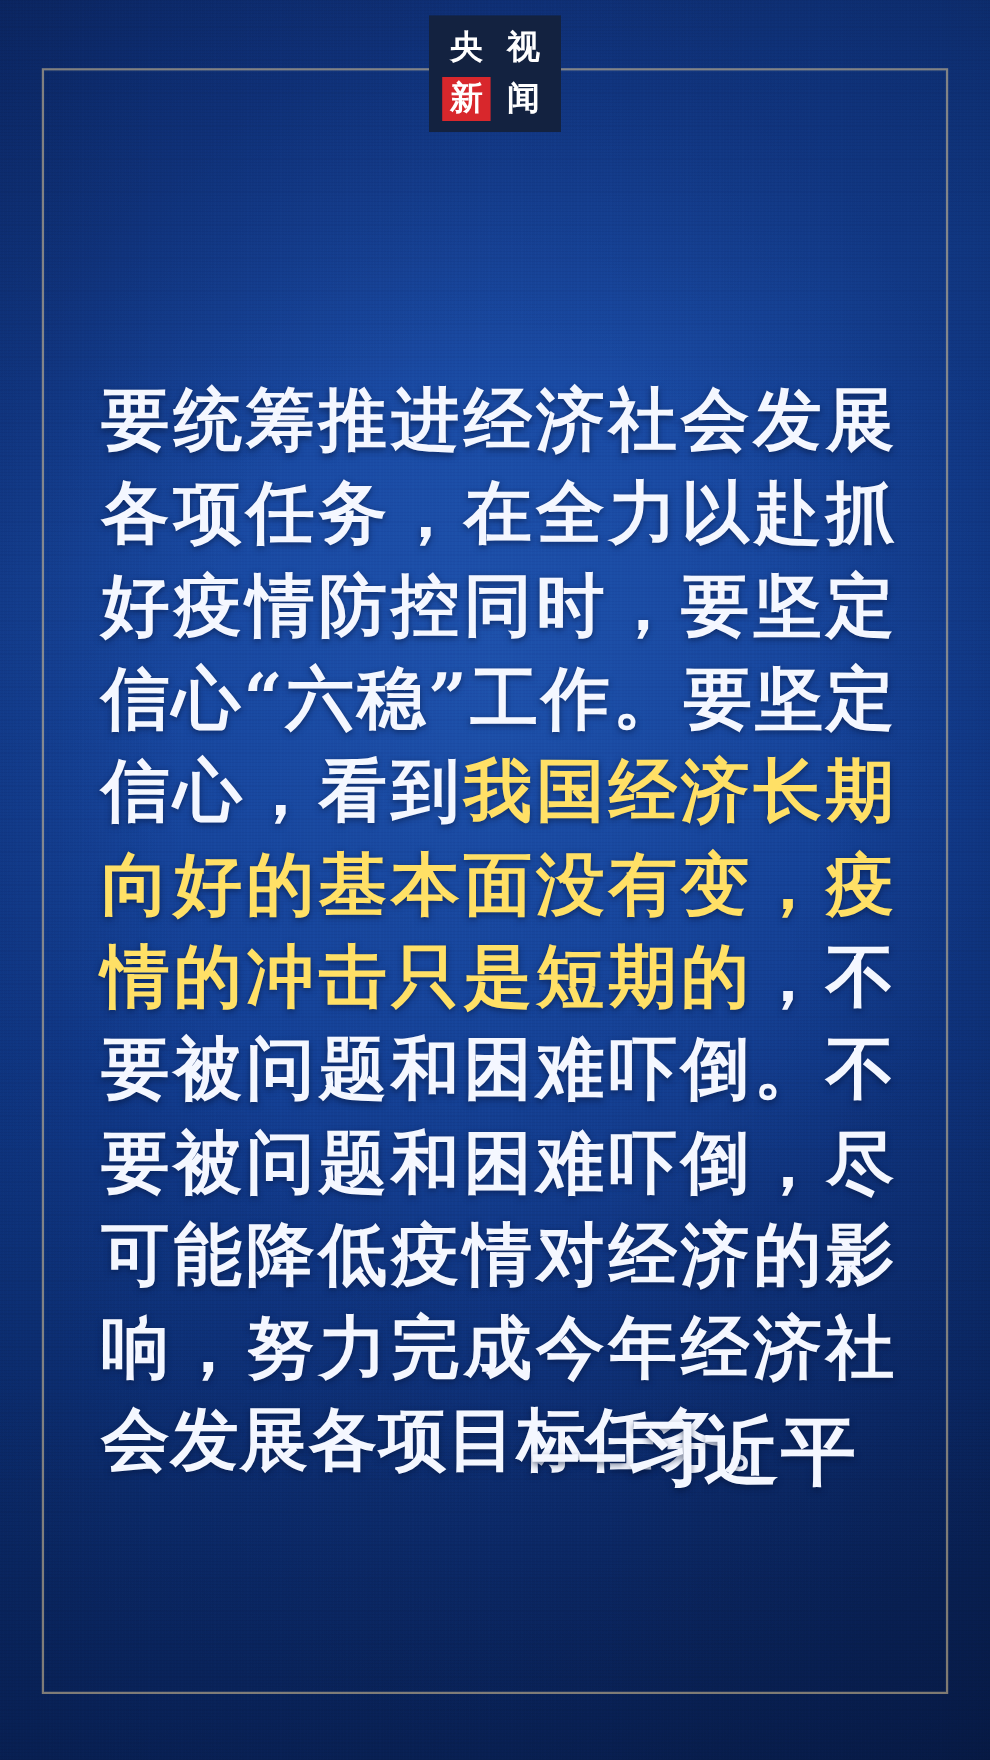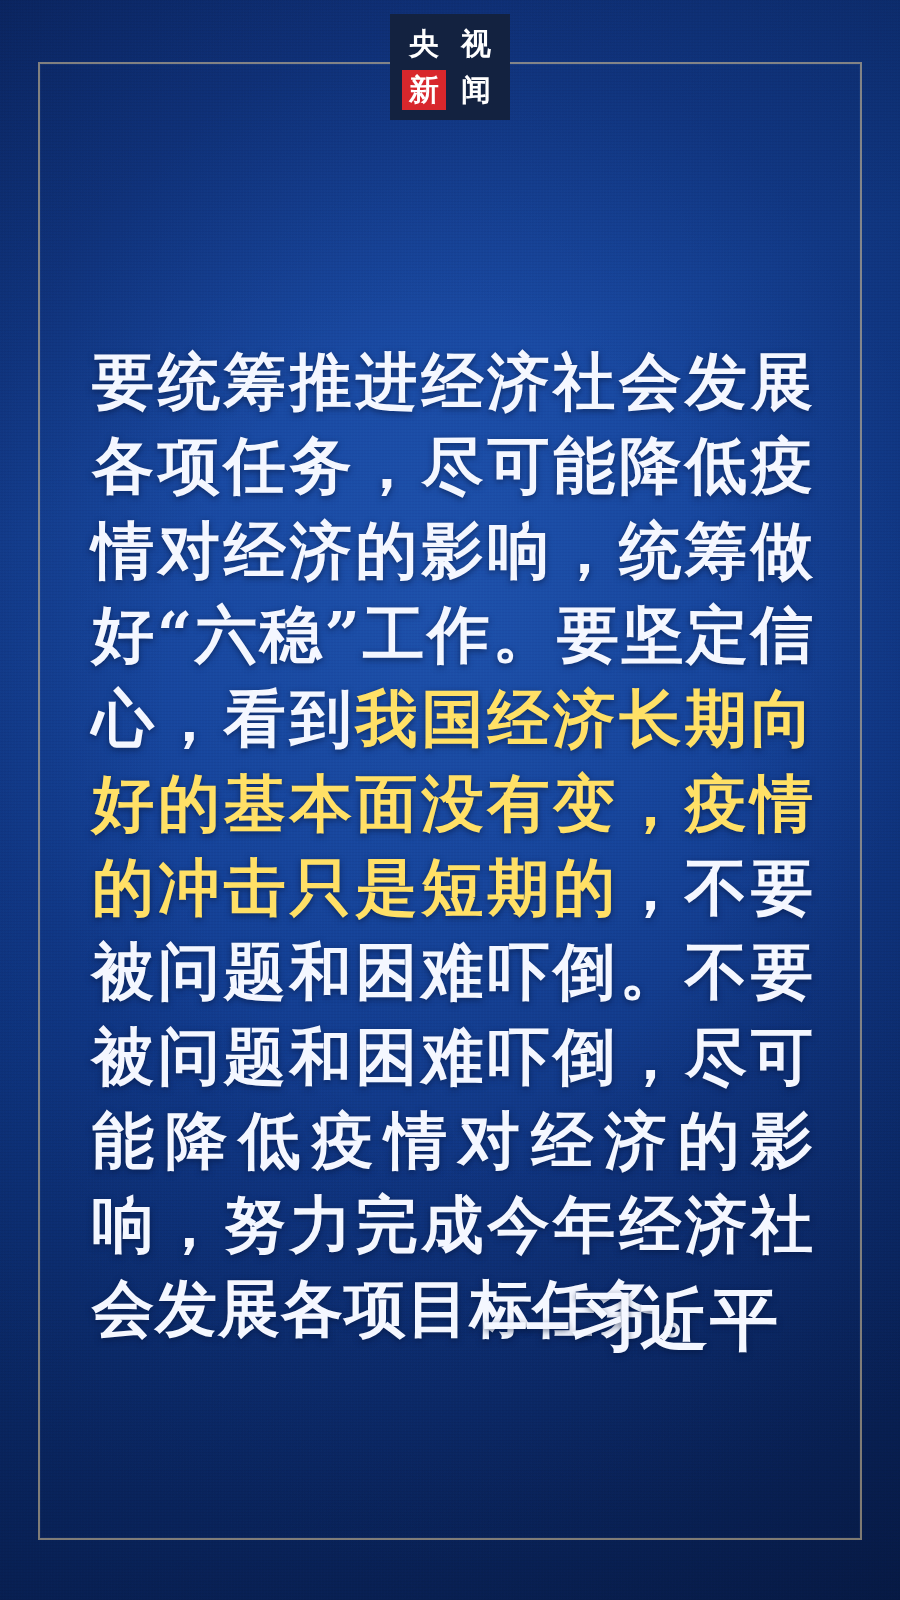--- a/index.html
+++ b/index.html
@@ -137,18 +137,18 @@
       <div class="logo-char plain">央</div>
       <div class="logo-char red">新</div>
     </div>
     <div class="logo-col">
       <div class="logo-char plain">视</div>
       <div class="logo-char plain">闻</div>
     </div>
   </div>
 
   <div class="quote">
-    <span>要统筹推进经济社会发展各项任务，尽可能降低疫情对经济的影响，统筹做好“六稳”工作。要坚定信心，看到</span><span class="hl">我国经济长期向好的基本面没有变，疫情的冲击只是短期的</span><span>，不要被问题和困难吓倒。不要被问题和困难吓倒，尽可能降低疫情对经济的影响，努力完成今年经济社会发展各项目标任务。</span>
+    <span>要统筹推进经济社会发展各项任务，在全力以赴抓好疫情防控同时，要坚定信心“六稳”工作。要坚定信心，看到</span><span class="hl">我国经济长期向好的基本面没有变，疫情的冲击只是短期的</span><span>，不要被问题和困难吓倒。不要被问题和困难吓倒，尽可能降低疫情对经济的影响，努力完成今年经济社会发展各项目标任务。</span>
   </div>
 
   <div class="attribution">——习近平</div>
 
 </div>
 
 </body></html>

